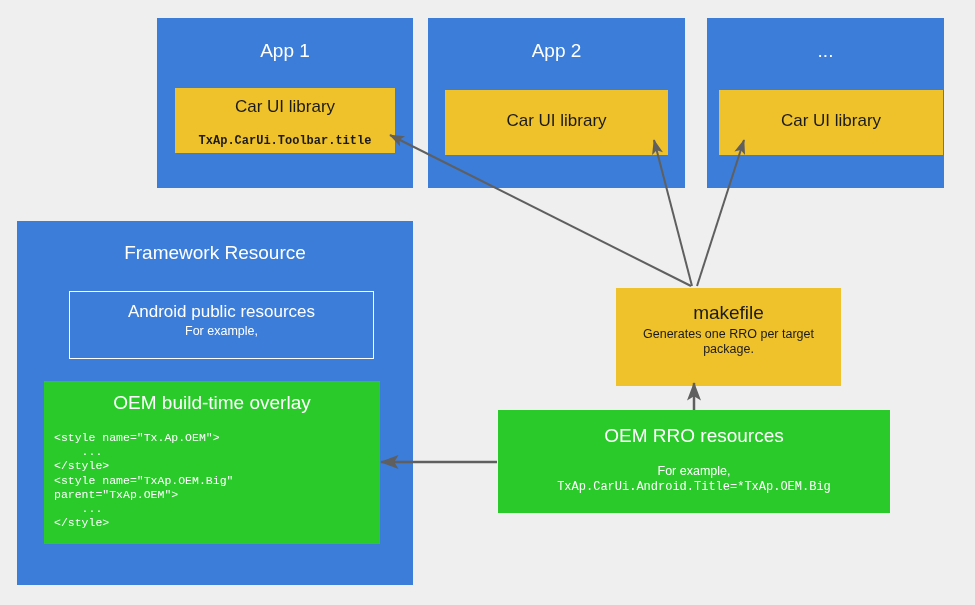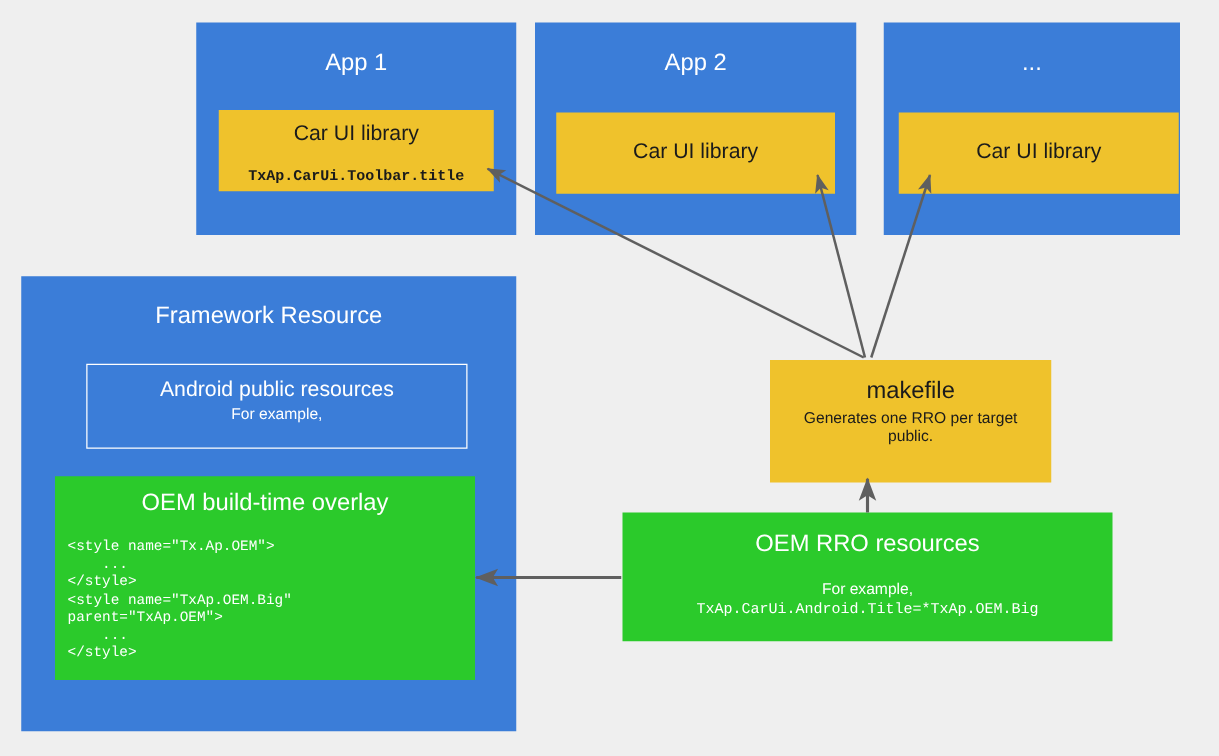--- a/index.html
+++ b/index.html
@@ -135,21 +135,21 @@
     ...
 &lt;/style&gt;
 &lt;style name="TxAp.OEM.Big"
 parent="TxAp.OEM"&gt;
     ...
 &lt;/style&gt;</div>
   </div>
 
   <div class="box yellow-box" style="left:580px; top:288px; width:225px; height:98px;margin-left:36px;">
     <div class="stack title-lg dark-txt" style="top:14px;">makefile</div>
-    <div class="stack sub dark-txt" style="top:39px; padding:0 22px;">Generates one RRO per target public.</div>
+    <div class="stack sub dark-txt" style="top:39px; padding:0 22px;">Generates one RRO per target package.</div>
   </div>
 
   <div class="box green-box" style="left:498px; top:410px; width:392px; height:103px;">
     <div class="stack title-lg white-txt" style="top:15px;">OEM RRO resources</div>
     <div class="stack sub white-txt" style="top:54px;">For example,</div>
     <div class="stack mono white-txt" style="top:70px;">TxAp.CarUi.Android.Title=*TxAp.OEM.Big</div>
   </div>
 
   <svg class="arrows" viewBox="0 0 975 605">
     <defs>

